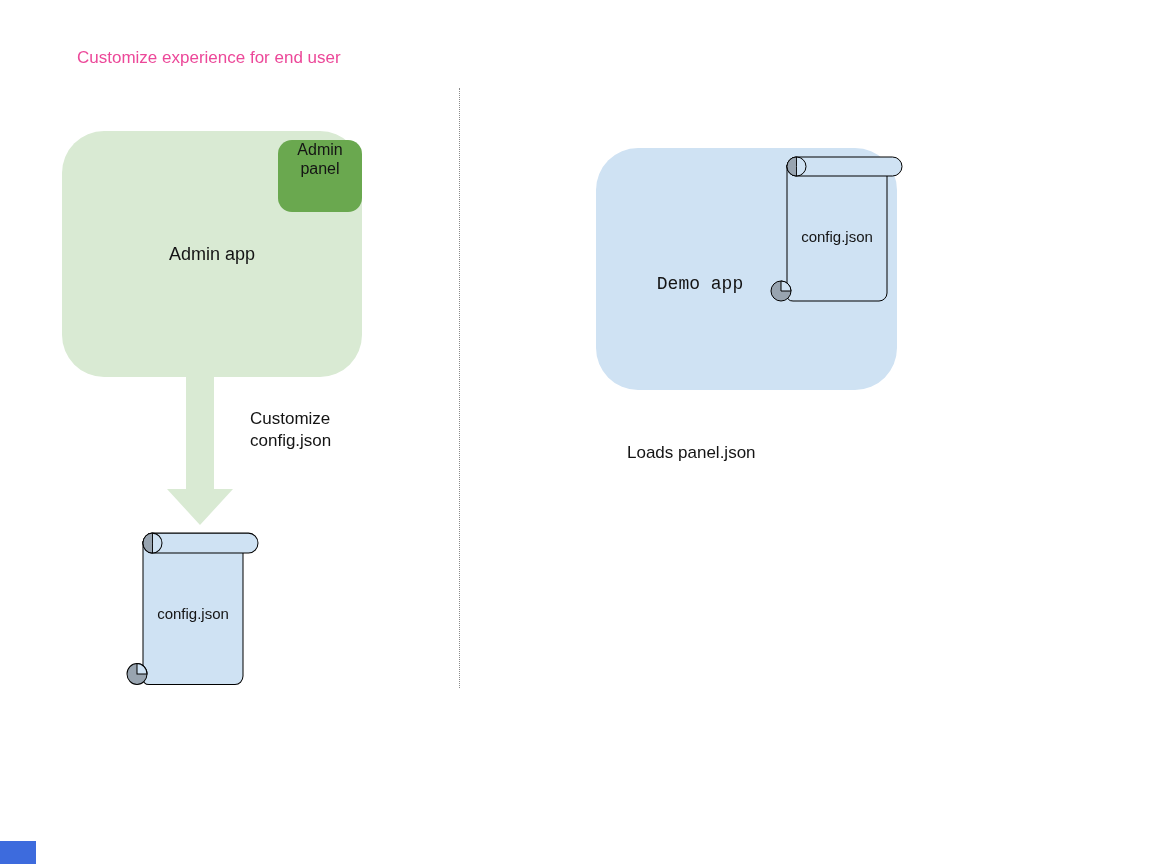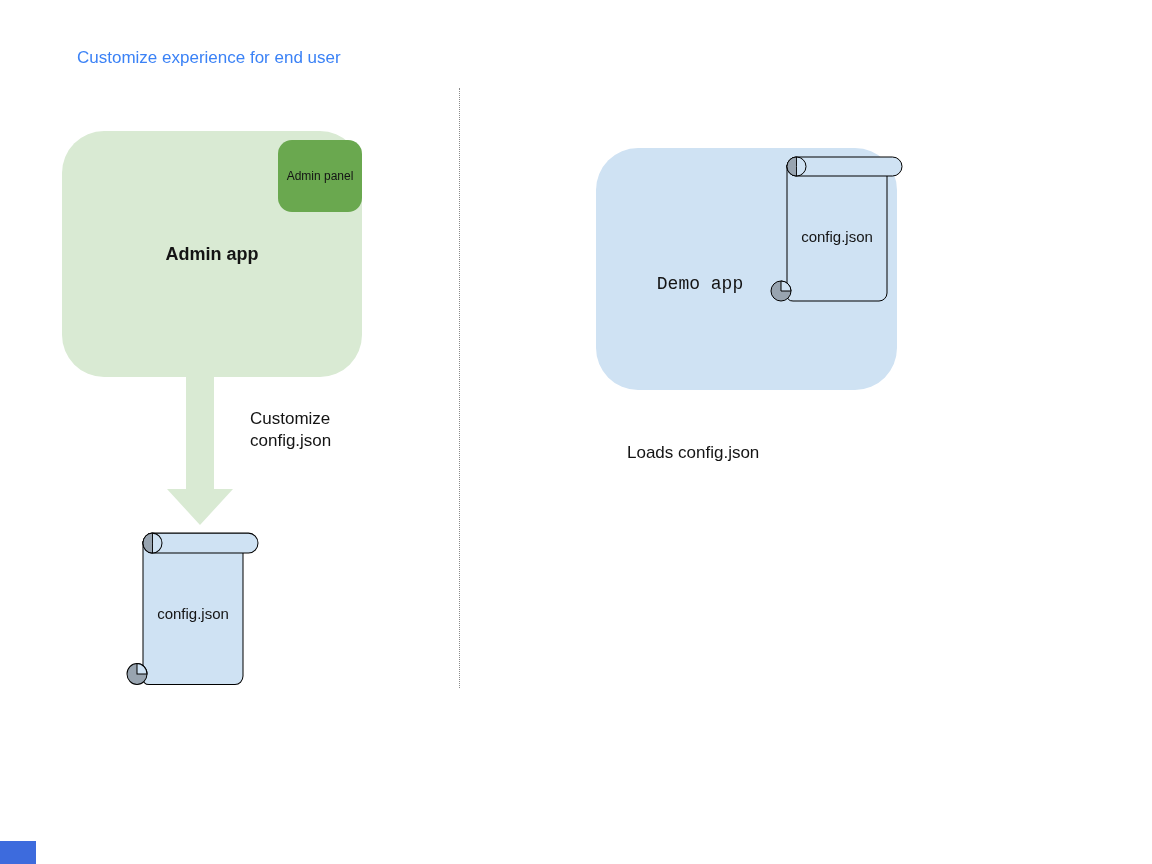--- a/index.html
+++ b/index.html
@@ -7,48 +7,48 @@
     position:relative;
     width:1152px;height:864px;
     background:#ffffff;
     font-family:"Liberation Sans","DejaVu Sans",sans-serif;
     color:#141414;
     overflow:hidden;
   }
   .abs{position:absolute;}
   .title{
     font-size:17px;
-    color:#3b82f6;
+    color:#ec4899;
     white-space:nowrap;
   }
   .app-box{
     border-radius:42px;
   }
   #admin-app{
     left:62px;top:131px;width:300px;height:246px;
     background:#d9ead3;
   }
   #admin-panel{
     left:278px;top:140px;width:84px;height:72px;
     background:#6aa84f;
     border-radius:14px;
-    display:flex;align-items:center;justify-content:center;
+    display:flex;align-items:flex-start;justify-content:center;
     text-align:center;
-    font-size:12px;line-height:19px;
+    font-size:16px;line-height:19px;
   }
   #demo-app{
     left:596px;top:148px;width:301px;height:242px;
     background:#cfe2f3;
   }
   .shape-label{
     font-size:18px;line-height:20px;
     text-align:center;
     white-space:nowrap;
   }
-  #admin-app-label{left:62px;top:244px;width:300px;font-weight:bold;}
+  #admin-app-label{left:62px;top:244px;width:300px;}
   #demo-app-label{left:596px;top:274px;width:208px;font-family:Liberation Mono, monospace;}
   .scroll-label{
     font-size:15px;line-height:17px;
     text-align:center;white-space:nowrap;
   }
   #config-label-left{left:143px;top:605px;width:100px;}
   #config-label-right{left:787px;top:228px;width:100px;}
   #download-label{
     left:250px;top:408px;
     font-size:17px;line-height:22px;
@@ -118,17 +118,17 @@
 
   <div id="demo-app" class="abs app-box"></div>
 
   <div id="demo-app-label" class="abs shape-label">Demo app</div>
 
   <svg class="abs" style="left:769px;top:155px" width="134" height="156" viewBox="0 0 134 156">
     <use href="#scroll-shape"></use>
   </svg>
   <div id="config-label-right" class="abs scroll-label">config.json</div>
 
-  <div id="loads-caption" class="abs">Loads config.json</div>
+  <div id="loads-caption" class="abs">Loads panel.json</div>
 
   <div id="corner-blue" class="abs"></div>
 
 </div>
 
 </body></html>

